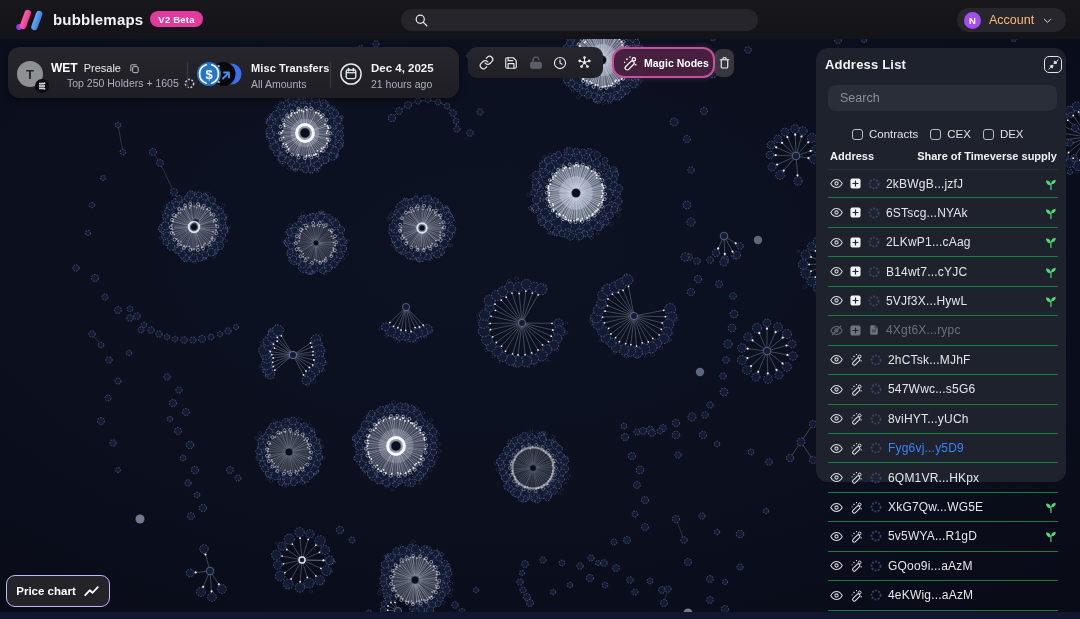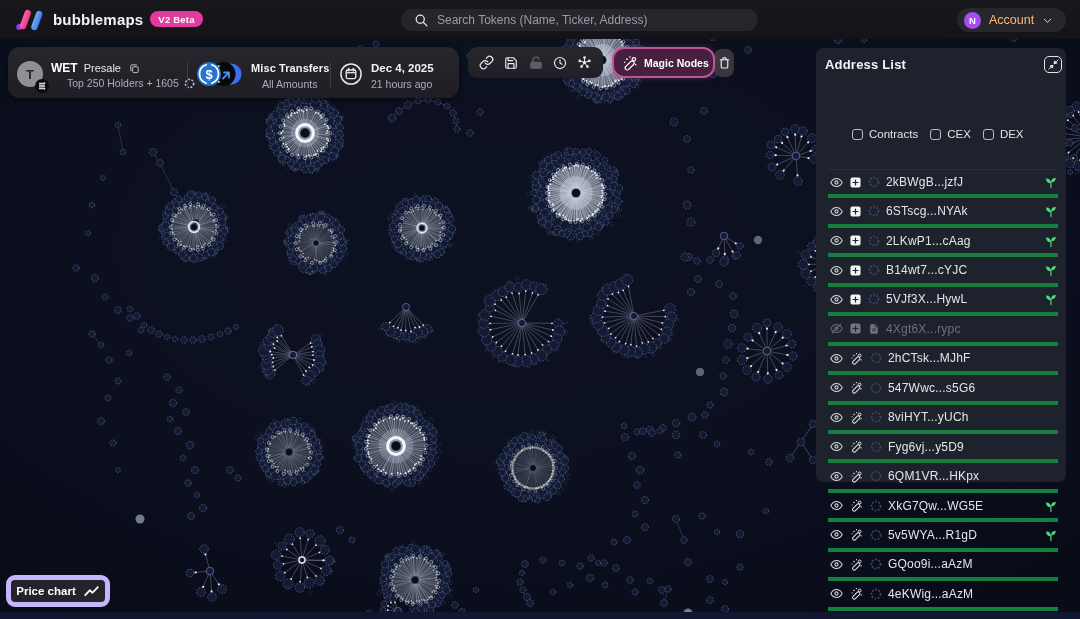--- a/index.html
+++ b/index.html
@@ -26,55 +26,55 @@
 .tbadge { position:absolute; left:35px; top:79px; z-index:7; }
 .t1 { position:absolute; left:51px; top:61px; z-index:6; color:#fff; font-size:12px; font-weight:bold;
   display:flex; align-items:center; }
 .t1 .pre { color:#e9e9ec; font-weight:normal; font-size:11px; margin-left:6px; }
 .t1 .cp { margin-left:8px; display:flex; }
 .t2 { position:absolute; left:67px; top:77px; z-index:6; color:#a9afbc; font-size:10.5px;
   display:flex; align-items:center; }
 .t2 .sp { margin-left:5px; display:flex; }
 .tdiv { position:absolute; top:62px; width:1px; height:26px; background:#3c3c44; z-index:6; }
 .mt1 { position:absolute; left:251px; top:62px; z-index:6; color:#f2f3f5; font-size:11px; font-weight:bold; letter-spacing:.1px; }
-.mt2 { position:absolute; left:262px; top:78px; z-index:6; color:#a9afbc; font-size:10.5px; }
+.mt2 { position:absolute; left:251px; top:78px; z-index:6; color:#a9afbc; font-size:10.5px; }
 .cal { position:absolute; left:340px; top:63px; z-index:6; }
 .dt1 { position:absolute; left:371px; top:62px; z-index:6; color:#f2f3f5; font-size:11.5px; font-weight:bold; }
 .dt2 { position:absolute; left:371px; top:78px; z-index:6; color:#a9afbc; font-size:10.5px; }
 .bpill { position:absolute; left:468px; top:47px; width:135px; height:31px; border-radius:9px;
   background:linear-gradient(180deg,#27272d,#1f1f25); z-index:5; display:flex; align-items:center;
   justify-content:space-between; padding:0 11px; }
 .bpill > svg { display:block; }
 .magic { position:absolute; left:612px; top:47px; width:103px; height:31px; border-radius:12px;
   background:#46203e; border:2px solid #c0549c; z-index:5; display:flex; align-items:center;
   padding-left:8px; box-shadow:0 0 6px rgba(192,84,156,.3); }
 .magic span { color:#fff; font-size:10.5px; font-weight:bold; margin-left:6px; white-space:nowrap; }
 .trashb { position:absolute; left:714px; top:49px; width:20px; height:28px; border-radius:8px;
   background:#36363c; z-index:4; display:flex; align-items:center; justify-content:center; }
 .panel { position:absolute; left:816px; top:48px; width:250px; height:434px; background:#1e222d;
-  border-radius:7px; z-index:5;padding-left:28px; }
+  border-radius:12px; z-index:5;padding-left:28px; }
 .ptitle { position:absolute; left:9px; top:9px; color:#f2f3f6; font-size:13px; font-weight:bold; letter-spacing:.2px; }
 .pcol { position:absolute; left:228px; top:8px; width:18px; height:17px; border:1.7px solid #e4e5ea;
   border-radius:5px; display:flex; align-items:center; justify-content:center; }
 .psearch { position:absolute; left:12px; top:37px; width:229px; height:26px; background:#2a2e39;
   border-radius:8px; color:#8b8f99; font-size:12.5px; line-height:26px; padding-left:12px; }
 .cbrow { position:absolute; left:36px; top:80px; display:flex; align-items:center; color:#dfe1e6; font-size:11.5px; }
 .cb { width:11px; height:11px; border:1.5px solid #b9bcc4; border-radius:3px; margin-right:6px; }
 .thead { position:absolute; left:14px; top:102px; width:227px; display:flex; justify-content:space-between;
   color:#f0f1f4; font-size:11px; font-weight:bold; }
 .rows { position:absolute; left:12px; top:121px; width:230px; }
-.row { height:29.45px; display:flex; align-items:center; border-bottom:4px solid #15803d; padding-left:2px; }
+.row { height:29.45px; display:flex; align-items:center; border-bottom:1px solid #15803d; padding-left:2px; }
 .row:first-child { border-top:1px solid #2a2f3b; }
 .ri { display:flex; margin-right:7px; }
 .m2 { margin-right:7px; }
 .m3 { margin-right:6px; }
 .addr { font-size:12px; letter-spacing:.2px; }
 .spr { margin-left:auto; display:flex; }
 .pricebtn { position:absolute; left:6px; top:575px; width:104px; height:32px; background:#232329;
-  border:5px solid #c4b5fd; border-radius:9px; z-index:5; display:flex; align-items:center;
+  border:1px solid #c4b5fd; border-radius:9px; z-index:5; display:flex; align-items:center;
   justify-content:center; color:#fff; font-size:11.5px; font-weight:bold; }
 .pricebtn svg { margin-left:7px; }
 </style></head>
 <body>
 <div id="stage">
 <div id="bg"><svg id="map" width="1080" height="619" viewBox="0 0 1080 619">
         <defs>
           <radialGradient id="bgg" cx="45%" cy="40%" r="75%">
             <stop offset="0%" stop-color="#0d1223"></stop>
             <stop offset="60%" stop-color="#0b0f1e"></stop>
@@ -2928,21 +2928,20 @@
         </svg>
         <span class="txt">bubblemaps</span>
         <span class="v2">V2 Beta</span>
       </div>
 </div>
 <div class="searchbar">
       <svg width="15" height="15" viewBox="0 0 24 24" fill="none" style="">
         <circle cx="10" cy="10" r="6.5" stroke="#e8e9ee" stroke-width="2" stroke-linecap="round" stroke-linejoin="round"></circle>
         <line x1="15" y1="15" x2="20.5" y2="20.5" stroke="#e8e9ee" stroke-width="2" stroke-linecap="round" stroke-linejoin="round"></line>
       </svg>
-      <span>Search Tokens (Name, Ticker, Address)</span>
     </div>
 <div class="account">
   <div class="avatar">N</div>
       <span class="txt">Account</span>
       <svg width="11" height="11" viewBox="0 0 24 24" fill="none" style="">
         <polyline points="5,9 12,16 19,9" stroke="#e8e9ee" stroke-width="2" stroke-linecap="round" stroke-linejoin="round"></polyline>
       </svg>
 </div>
 
 <div class="tpill"></div>
@@ -3049,28 +3048,33 @@
   <div class="pcol">
         <svg width="13" height="13" viewBox="0 0 24 24" fill="none" style="">
           <g fill="#e8e9ee" stroke="#e8e9ee" stroke-width="1.8" stroke-linecap="round">
             <line x1="17.6" y1="6.4" x2="20.6" y2="3.4"></line>
             <polygon points="13.6,10.4 18.2,9.4 14.6,5.8"></polygon>
             <line x1="6.4" y1="17.6" x2="3.4" y2="20.6"></line>
             <polygon points="10.4,13.6 5.8,14.6 9.4,18.2"></polygon>
           </g>
         </svg>
       </div>
+  <div class="psearch">Search</div>
   <div class="cbrow">
     <div class="cb"></div>
         <span>Contracts</span>
     <div class="cb" style="margin-left:12px"></div>
         <span>CEX</span>
     <div class="cb" style="margin-left:12px"></div>
         <span>DEX</span>
   </div>
+  <div class="thead">
+        <span>Address</span>
+        <span>Share of Timeverse supply</span>
+      </div>
   <div class="rows">
         <div class="row">
           <span class="ri">
             <svg width="13" height="13" viewBox="0 0 24 24" fill="none" style="">
               <path d="M1.5 12S5.5 4.5 12 4.5 22.5 12 22.5 12 18.5 19.5 12 19.5 1.5 12 1.5 12z" stroke="#d4d6dc" stroke-width="2" stroke-linecap="round" stroke-linejoin="round"></path>
               <circle cx="12" cy="12" r="3" stroke="#d4d6dc" stroke-width="2" stroke-linecap="round" stroke-linejoin="round"></circle>
             </svg>
           </span>
           <span class="ri m2">
             <svg width="11" height="11" viewBox="0 0 24 24" fill="none" style="">
@@ -3319,21 +3323,21 @@
               <rect x="11" y="2" width="2" height="2" fill="#e4e6eb"></rect>
               <rect x="3" y="10" width="1.8" height="1.8" fill="#e4e6eb"></rect>
               <rect x="19.4" y="13.4" width="2.2" height="2.2" fill="#e4e6eb"></rect>
             </svg>
           </span>
           <span class="ri m3">
             <svg width="12" height="12" viewBox="0 0 24 24" fill="none" style="">
               <circle cx="12" cy="12" r="9" stroke="#39466b" stroke-width="3.6" stroke-dasharray="3.6 3"></circle>
             </svg>
           </span>
-          <span class="addr" style="color:#e5e5e5">Fyg6vj...y5D9</span>
+          <span class="addr" style="color:#3b82f6">Fyg6vj...y5D9</span>
         </div>
         <div class="row">
           <span class="ri">
             <svg width="13" height="13" viewBox="0 0 24 24" fill="none" style="">
               <path d="M1.5 12S5.5 4.5 12 4.5 22.5 12 22.5 12 18.5 19.5 12 19.5 1.5 12 1.5 12z" stroke="#d4d6dc" stroke-width="2" stroke-linecap="round" stroke-linejoin="round"></path>
               <circle cx="12" cy="12" r="3" stroke="#d4d6dc" stroke-width="2" stroke-linecap="round" stroke-linejoin="round"></circle>
             </svg>
           </span>
           <span class="ri m2">
             <svg width="13" height="13" viewBox="0 0 24 24" fill="none" style="">

